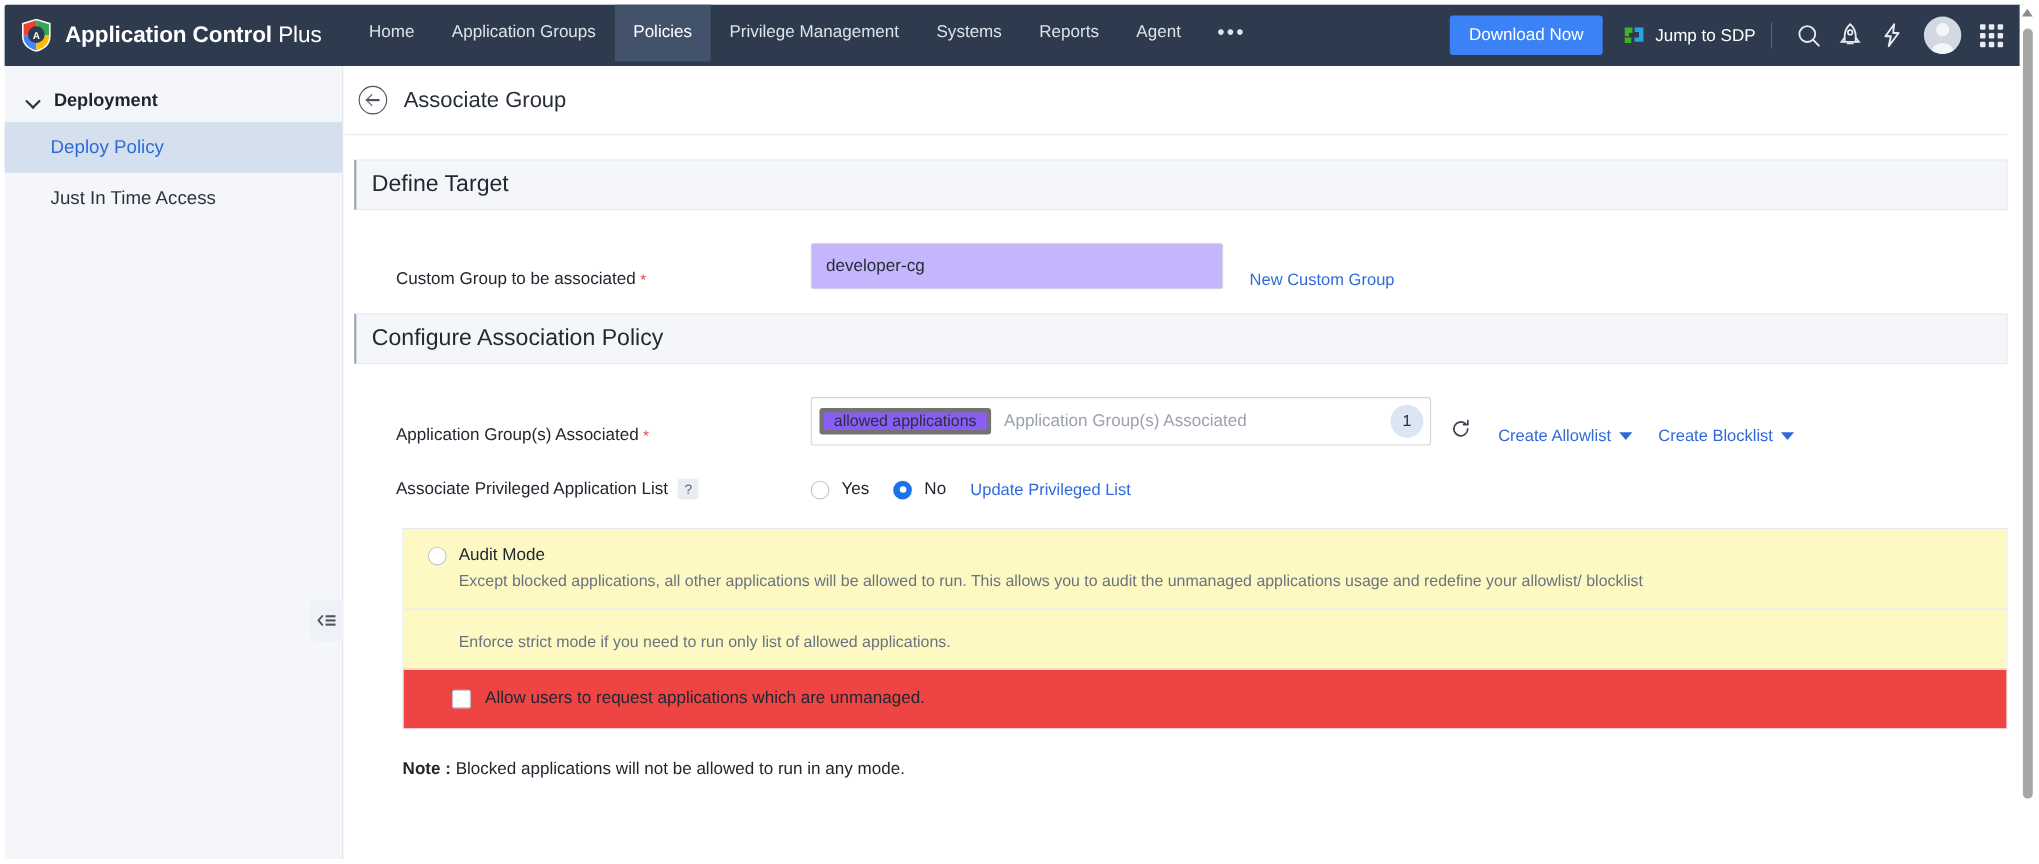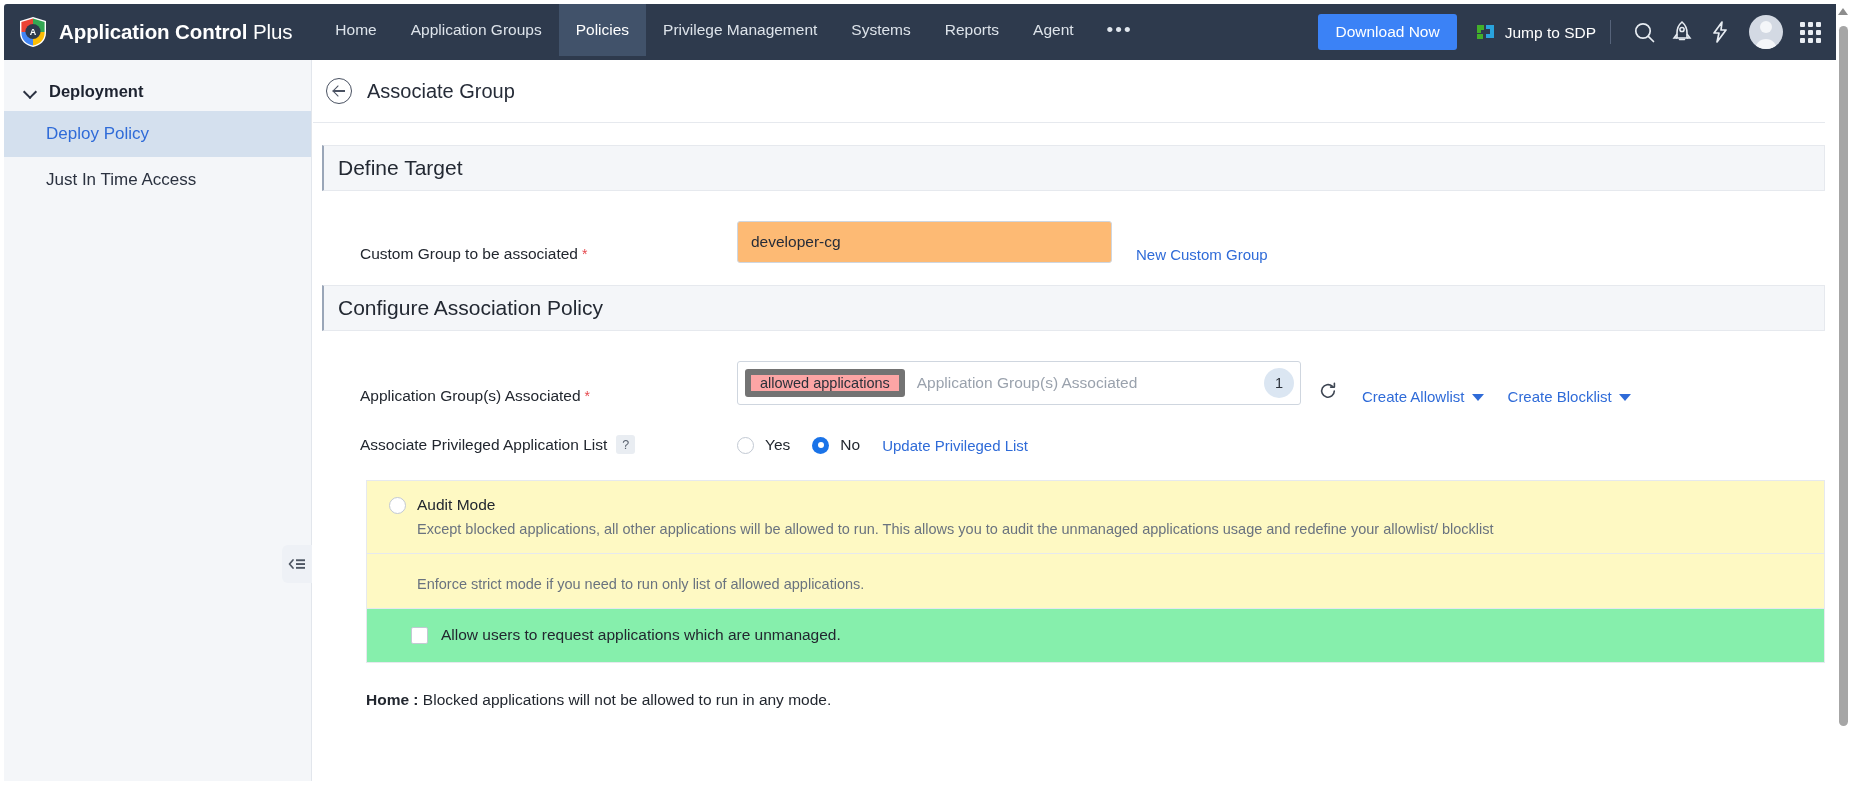--- a/index.html
+++ b/index.html
@@ -237,41 +237,41 @@
   }
 
   .text-input {
     width: 375px; height: 42px;
     border: 1px solid #cfd6df;
     border-radius: 3px;
     font-size: 15.5px;
     color: #262c38;
     padding: 0 13px;
     outline: none;
-    background: #fdba74;
+    background: #c4b5fd;
     font-family: "Liberation Sans", sans-serif;
   }
   .link {
     color: #2f6bd8; font-size: 15px; cursor: pointer; white-space: nowrap;
   }
   .ml24 { margin-left: 24px; }
 
   
   .tag-input {
     width: 564px; height: 44px;
     border: 1px solid #cfd6df;
     border-radius: 3px;
     background: #fff;
     display: flex; align-items: center;
     padding: 0 6px 0 7px;
     cursor: text;
   }
   .tag {
-    background: #fca5a5;
-    border: 6px solid #737373;
+    background: #8b5cf6;
+    border: 4px solid #737373;
     border-radius: 3px;
     font-size: 14.5px;
     color: #2a3039;
     padding: 0 9px;
     white-space: nowrap;
   }
   .tag-ph {
     flex: 1;
     font-size: 15.5px;
     color: #9aa2ad;
@@ -332,21 +332,21 @@
     padding: 15px 0 16px 22px;
   }
   .mode-card + .mode-card { border-top: 1px solid #e6e9ee; }
   .mode-title-row { display: flex; align-items: center; }
   .mode-title { font-size: 15.5px; color: #22272f; margin-left: 11px; }
   .mode-desc {
     font-size: 14.5px; color: #6a737f;
     margin: 7px 0 0 28px;
   }
   .mode-extra {
-    background: #86efac;
+    background: #ef4444;
     border-top: 1px solid #e6e9ee;
     padding: 17px 0 18px 44px;
     display: flex; align-items: center;
   }
   .checkbox {
     width: 17px; height: 17px;
     border: 1.4px solid #c2c9d3; border-radius: 2px;
     background: #fff; cursor: pointer; flex: 0 0 auto;
   }
   .cb-label { font-size: 15.5px; color: #22272f; margin-left: 13px; }
@@ -564,21 +564,21 @@
           <div class="mode-desc">Enforce strict mode if you need to run only list of allowed applications.</div>
         </div>
 
         <div class="mode-extra">
           <span class="checkbox"></span>
           <span class="cb-label">Allow users to request applications which are unmanaged.</span>
         </div>
       </div>
 
       <div class="note">
-        <b>Home :</b><span> Blocked applications will not be allowed to run in any mode.</span>
+        <b>Note :</b><span> Blocked applications will not be allowed to run in any mode.</span>
       </div>
     </div>
   </div>
 
   <div class="scroll-track">
     <div class="scroll-arrow"></div>
     <div class="scroll-thumb"></div>
   </div>
 
   <div class="page-border-top"></div>

